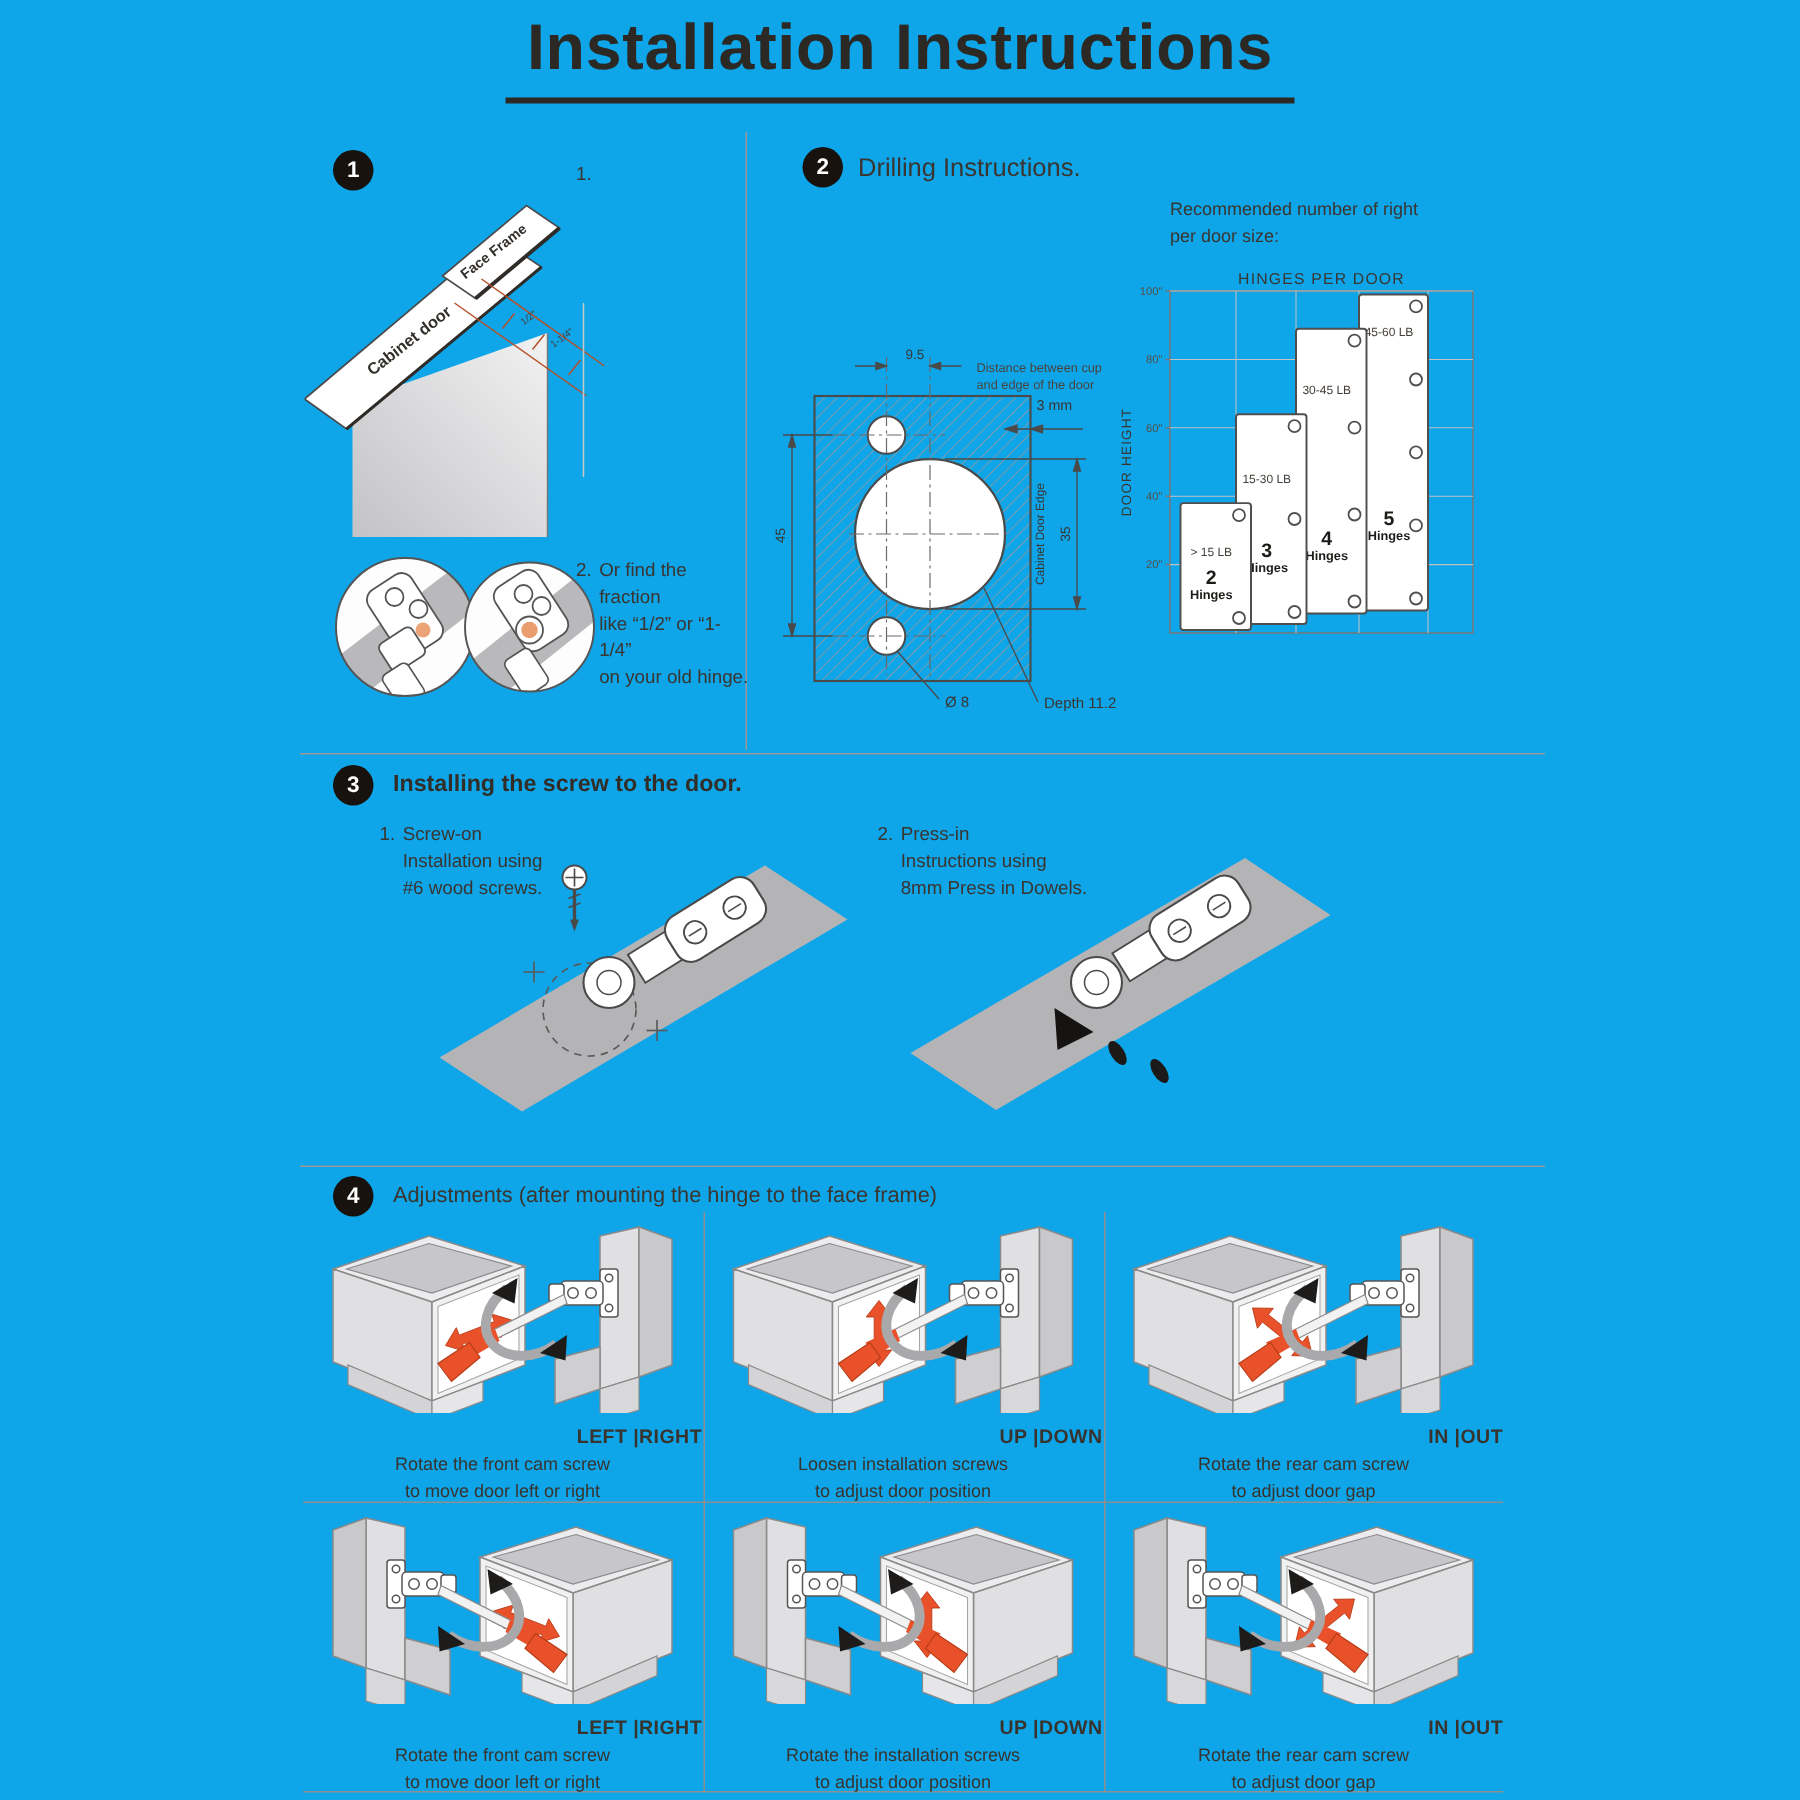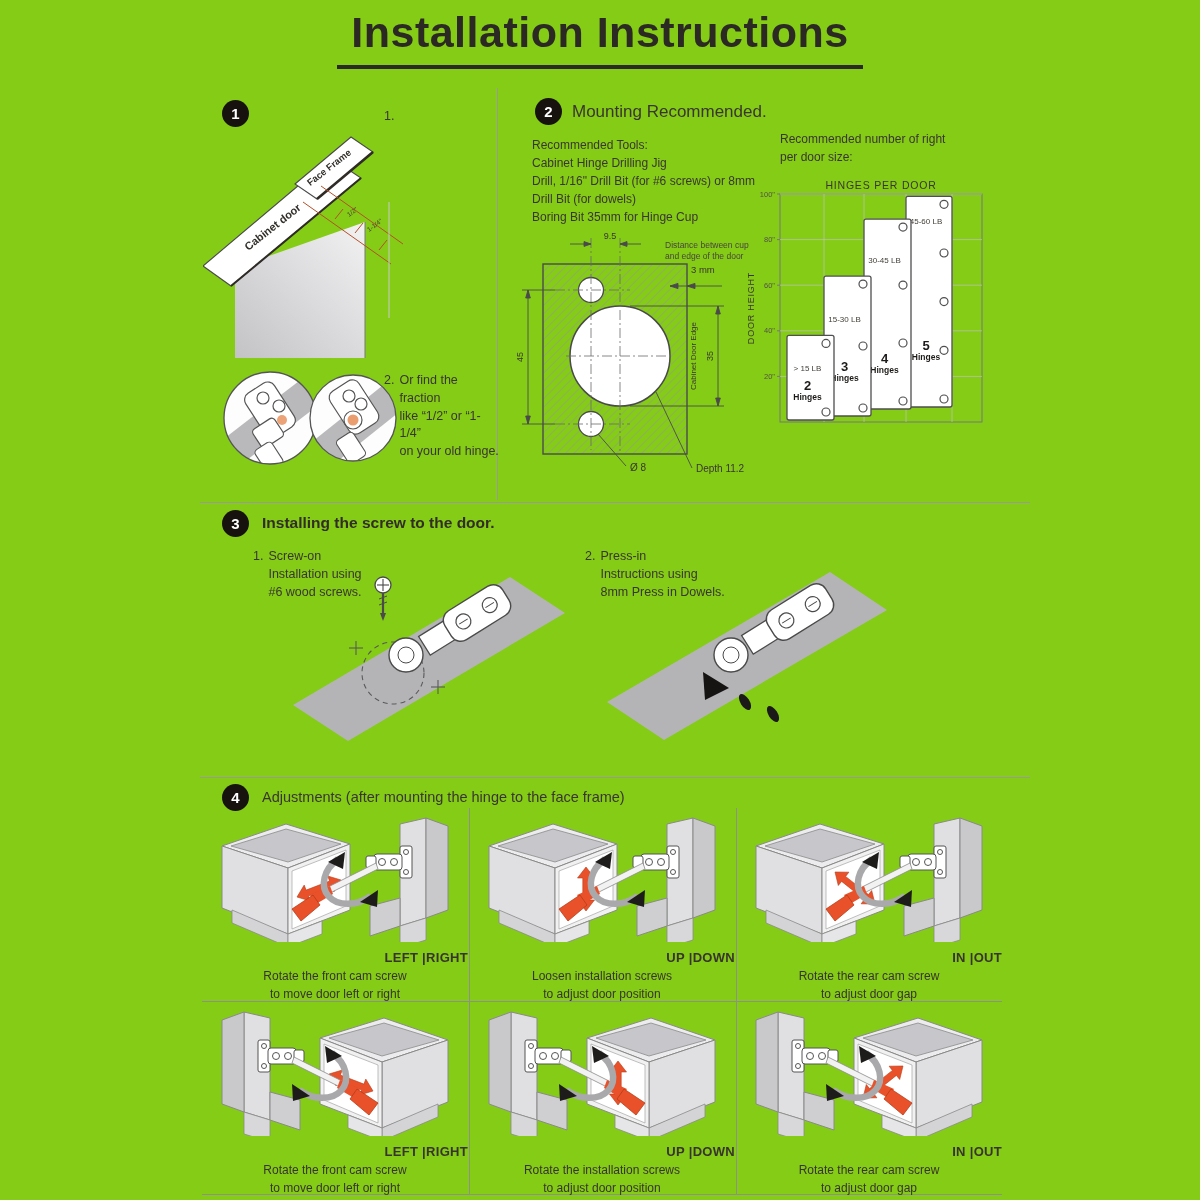--- a/index.html
+++ b/index.html
@@ -1,16 +1,16 @@
 <!DOCTYPE html>
 <html><head>
 <meta charset="utf-8">
 <style>
   html,body{margin:0;padding:0;background:#ffffff;}
-  .page{position:relative;width:1200px;height:1200px;background:#84cc16;overflow:hidden;
+  .page{position:relative;width:1200px;height:1200px;background:#0ea5e9;overflow:hidden;
         font-family:"Liberation Sans","DejaVu Sans",sans-serif;color:#3b352f;}
   .abs{position:absolute;}
   .pre{white-space:pre-line;}
   
   .title-wrap{left:0;top:8px;width:1200px;text-align:center;}
   .title{display:inline-block;font-size:43px;font-weight:800;color:#2c2824;
          border-bottom:4px solid #2c2824;padding:0 14px 8px 14px;letter-spacing:.5px;}
   
   .badge{width:27px;height:27px;border-radius:50%;background:#17120e;color:#fff;
          font-size:15px;font-weight:700;display:flex;align-items:center;justify-content:center;}
@@ -118,27 +118,22 @@
   </svg>
 
   <div class="abs instr body-txt" style="left:384px;top:372px;width:116px;">
     <span class="num">2.</span>
     <div class="pre">Or find the fraction
 like “1/2” or “1-1/4”
 on your old hinge.</div>
   </div>
 
   <div class="abs badge" style="left:535px;top:98px;">2</div>
-  <div class="abs h2" style="left:572px;top:102px;">Mounting Recommended.</div>
-
-  <div class="abs small-txt pre" style="left:532px;top:136px;width:250px;">Recommended Tools:
-Cabinet Hinge Drilling Jig
-Drill, 1/16" Drill Bit (for #6 screws) or 8mm
-Drill Bit (for dowels)
-Boring Bit 35mm for Hinge Cup</div>
+  <div class="abs h2" style="left:572px;top:102px;">Drilling Instructions.</div>
+
 
   <svg class="abs" style="left:510px;top:228px;" width="255" height="270" viewBox="0 0 255 270">
     <defs>
       <pattern id="hatch" width="6" height="6" patternUnits="userSpaceOnUse" patternTransform="rotate(45)">
         <line x1="0" y1="0" x2="0" y2="6" stroke="#97979a" stroke-width="1.1"></line>
       </pattern>
     </defs>
     <rect x="33" y="36" width="144" height="190" fill="url(#hatch)" stroke="#4a4a4a" stroke-width="1.4"></rect>
     <circle cx="110" cy="128" r="50" fill="#ffffff" stroke="#4a4a4a" stroke-width="1.5"></circle>
     <circle cx="81" cy="62" r="12.5" fill="#ffffff" stroke="#4a4a4a" stroke-width="1.3"></circle>
@@ -183,21 +178,21 @@
         <polygon points="208,178 205.7,170 210.3,170"></polygon>
     </g>
     <text x="203" y="128" font-size="9" fill="#3b352f" text-anchor="middle" transform="rotate(-90 203 128)">35</text>
     <text x="186" y="128" font-size="8" fill="#3b352f" text-anchor="middle" transform="rotate(-90 186 128)">Cabinet Door Edge</text>
 
     <line x1="88" y1="206" x2="116" y2="238" stroke="#4a4a4a" stroke-width="0.9"></line>
     <text x="120" y="243" font-size="10" fill="#3b352f">Ø 8</text>
     <line x1="146" y1="164" x2="182" y2="240" stroke="#4a4a4a" stroke-width="0.9"></line>
     <text x="186" y="244" font-size="10" fill="#3b352f">Depth 11.2</text>
   </svg>
-  <div class="abs note-overlay pre" style="left:665px;top:240px;width:100px;">Distance between cup
+  <div class="abs note-overlay pre" style="left:651px;top:240px;width:100px;">Distance between cup
 and edge of the door</div>
 
   <div class="abs small-txt pre" style="left:780px;top:130px;width:230px;">Recommended number of right
 per door size:</div>
 
   <svg class="abs" id="hinges-chart" style="left:745px;top:180px;" width="280" height="252" viewBox="0 0 280 252">
       <text x="136" y="9" font-size="10.5" letter-spacing=".8" text-anchor="middle" fill="#3b352f">HINGES PER DOOR</text>
       <text x="9" y="128" font-size="9" letter-spacing=".8" text-anchor="middle" fill="#3b352f" transform="rotate(-90 9 128)">DOOR HEIGHT</text>
       <rect x="35" y="14" width="202" height="228" fill="none" stroke="#777" stroke-width="1"></rect>
       <line x1="35" y1="196.4" x2="237" y2="196.4" stroke="#c2c2c2" stroke-width="0.7"></line>

